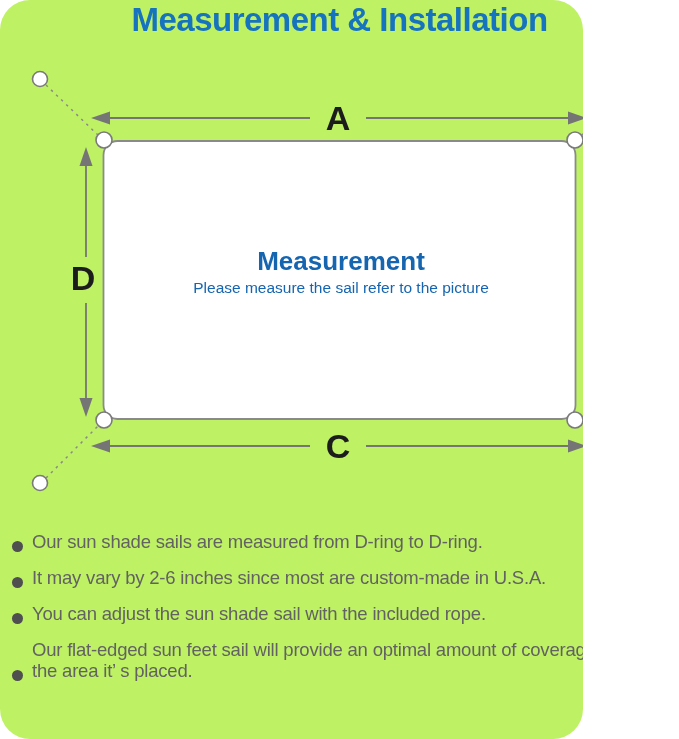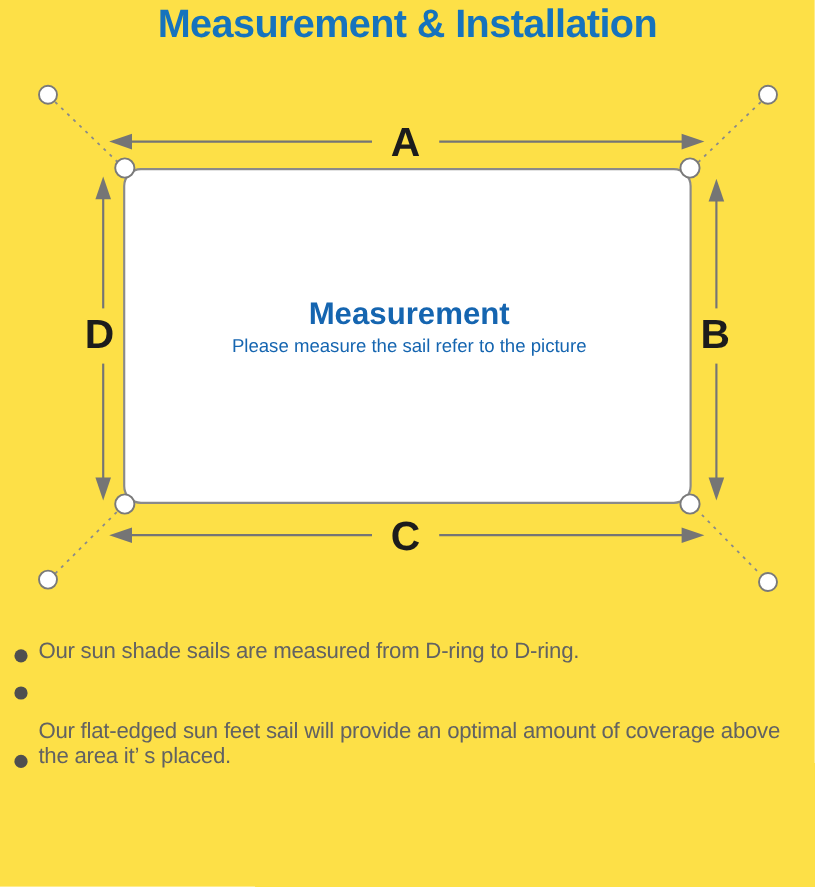--- a/index.html
+++ b/index.html
@@ -3,24 +3,25 @@
 <meta charset="utf-8">
 <style>
   html, body {
     margin: 0;
     padding: 0;
     background: #ffffff;
     font-family: "Liberation Sans", "DejaVu Sans", sans-serif;
   }
   .page {
     position: relative;
-    width: 679px;
+    width: 583px;
     height: 739px;
-    background: #fde047;
+    background: #bef264;
     overflow: hidden;
+    border-radius: 30px;
   }
   .page-title {
     position: absolute;
     top: 1px;
     left: 0;
     width: 679px;
     text-align: center;
     font-size: 33px;
     font-weight: bold;
     letter-spacing: -0.5px;
@@ -132,20 +133,25 @@
     </g>
   </svg>
 
   <div class="notes">
     <div class="note">
       <span class="dot"></span>
       <span class="note-text">Our sun shade sails are measured from D-ring to D-ring.</span>
     </div>
     <div class="note">
       <span class="dot"></span>
+      <span class="note-text">It may vary by 2-6 inches since most are custom-made in U.S.A.</span>
+    </div>
+    <div class="note">
+      <span class="dot"></span>
+      <span class="note-text">You can adjust the sun shade sail with the included rope.</span>
     </div>
     <div class="note">
       <span class="dot"></span>
       <span class="note-text">Our flat-edged sun feet sail will provide an optimal amount of coverage above the area it’ s placed.</span>
     </div>
   </div>
 
 </div>
 
 </body></html>

